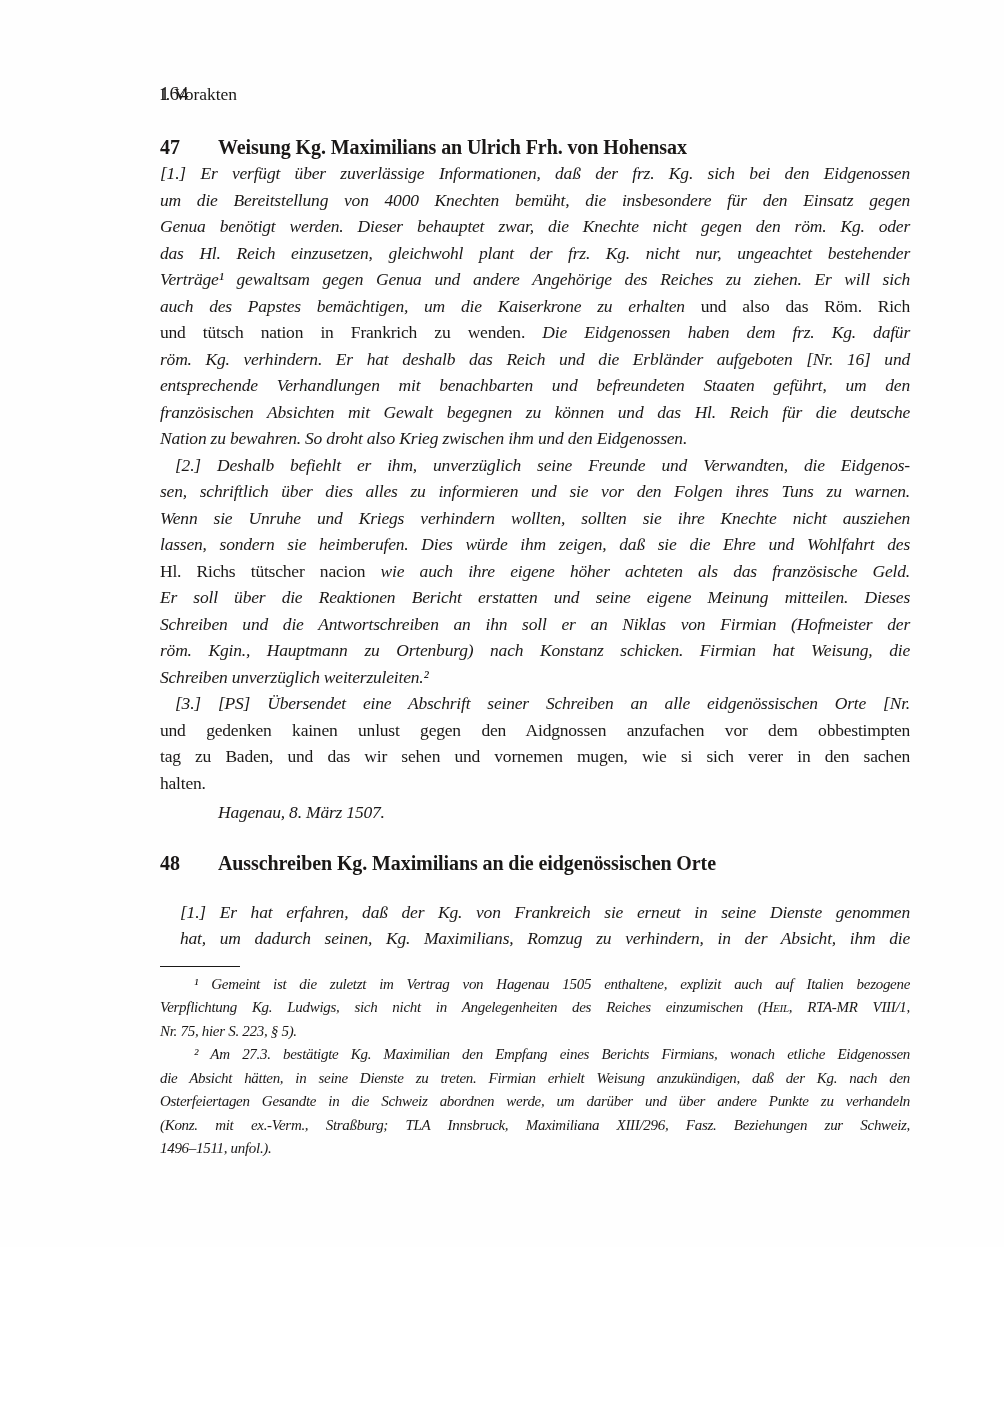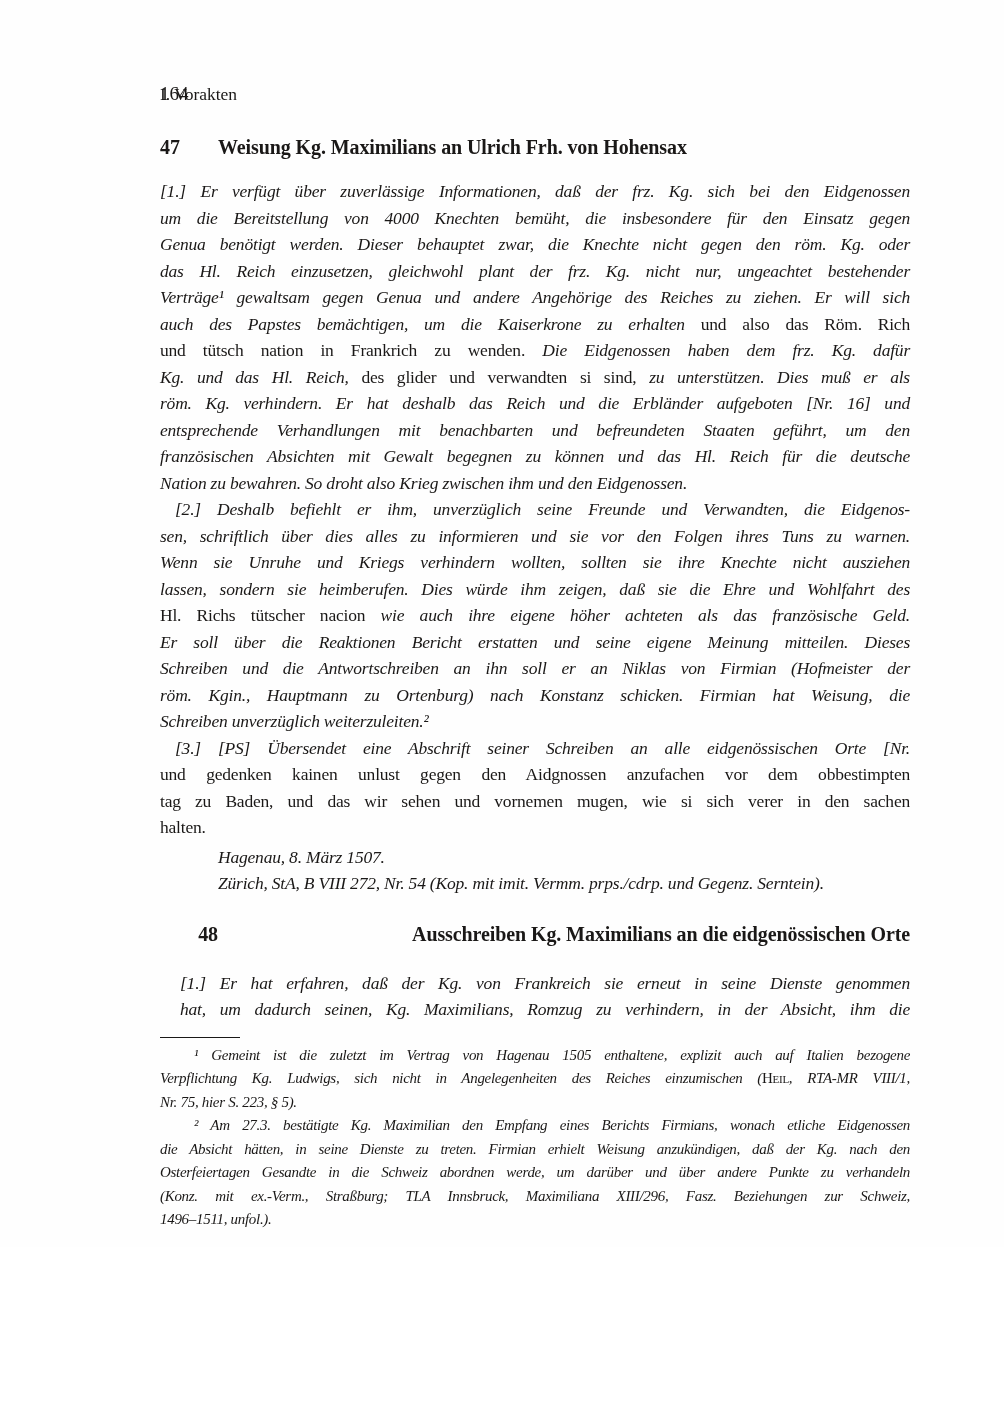--- a/index.html
+++ b/index.html
@@ -28,36 +28,35 @@
   .pagenum { position: absolute; left: 0; top: 0; }
   .runhead { position: absolute; left: 0; right: 0; text-align: left; font-size: 17.5px; }
   .doc-heading {
     display: flex;
     font-weight: bold;
     font-size: 20px;
     line-height: 26px;
     letter-spacing: -0.1px;
   }
   .doc-heading.h47 { margin-top: 28px; }
-  .doc-heading.h48 { margin-top: 24px; text-align: right; }
+  .doc-heading.h48 { margin-top: 24px; }
   .doc-num { width: 58px; flex: 0 0 58px; }
   .doc-title { flex: 1; }
   .doc-body {
-    margin-top: 18px;
     font-size: 17.5px;
     line-height: 26.5px;
     letter-spacing: -0.2px;
   }
   .doc-body.b48 { margin-top: 23px; margin-left: 20px; }
   .tline { text-align: justify; text-align-last: justify; }
   .tline.lastline { text-align-last: left; }
   .doc-body .firstindent { text-indent: 15px; }
   .seg-i { font-style: italic; }
   .seg-r { font-style: normal; }
-  .seg-sc { font-variant: small-caps; }
+  .seg-sc { font-style: italic; font-variant: small-caps; }
   .dateline-block {
     margin-top: 3px;
     margin-left: 58px;
     font-size: 17.5px;
     line-height: 26.5px;
     font-style: italic;
     letter-spacing: -0.2px;
   }
   .fnrule {
     margin-top: 14px;
@@ -91,21 +90,20 @@
 
     <div class="doc-body b47">
         <div class="para">
           <div class="tline"><span class="seg-i">[1.] Er verfügt über zuverlässige Informationen, daß der frz. Kg. sich bei den Eidgenossen</span></div>
           <div class="tline"><span class="seg-i">um die Bereitstellung von 4000 Knechten bemüht, die insbesondere für den Einsatz gegen</span></div>
           <div class="tline"><span class="seg-i">Genua benötigt werden. Dieser behauptet zwar, die Knechte nicht gegen den röm. Kg. oder</span></div>
           <div class="tline"><span class="seg-i">das Hl. Reich einzusetzen, gleichwohl plant der frz. Kg. nicht nur, ungeachtet bestehender</span></div>
           <div class="tline"><span class="seg-i">Verträge¹ gewaltsam gegen Genua und andere Angehörige des Reiches zu ziehen. Er will sich</span></div>
           <div class="tline"><span class="seg-i">auch des Papstes bemächtigen, um die Kaiserkrone zu erhalten </span><span class="seg-r">und also das Röm. Rich</span></div>
           <div class="tline"><span class="seg-r">und tütsch nation in Frankrich zu wenden. </span><span class="seg-i">Die Eidgenossen haben dem frz. Kg. dafür</span></div>
-          <div class="tline"><span class="seg-i">Kg. und das Hl. Reich, </span><span class="seg-r">des glider und verwandten si sind, </span><span class="seg-i">zu unterstützen. Dies muß er als</span></div>
           <div class="tline"><span class="seg-i">röm. Kg. verhindern. Er hat deshalb das Reich und die Erbländer aufgeboten [Nr. 16] und</span></div>
           <div class="tline"><span class="seg-i">entsprechende Verhandlungen mit benachbarten und befreundeten Staaten geführt, um den</span></div>
           <div class="tline"><span class="seg-i">französischen Absichten mit Gewalt begegnen zu können und das Hl. Reich für die deutsche</span></div>
           <div class="tline lastline"><span class="seg-i">Nation zu bewahren. So droht also Krieg zwischen ihm und den Eidgenossen.</span></div>
         </div>
         <div class="para">
           <div class="tline firstindent"><span class="seg-i">[2.] Deshalb befiehlt er ihm, unverzüglich seine Freunde und Verwandten, die Eidgenos-</span></div>
           <div class="tline"><span class="seg-i">sen, schriftlich über dies alles zu informieren und sie vor den Folgen ihres Tuns zu warnen.</span></div>
           <div class="tline"><span class="seg-i">Wenn sie Unruhe und Kriegs verhindern wollten, sollten sie ihre Knechte nicht ausziehen</span></div>
           <div class="tline"><span class="seg-i">lassen, sondern sie heimberufen. Dies würde ihm zeigen, daß sie die Ehre und Wohlfahrt des</span></div>
@@ -118,21 +116,20 @@
         <div class="para">
           <div class="tline firstindent"><span class="seg-i">[3.] [PS] Übersendet eine Abschrift seiner Schreiben an alle eidgenössischen Orte [Nr.</span></div>
           <div class="tline"><span class="seg-r">und gedenken kainen unlust gegen den Aidgnossen anzufachen vor dem obbestimpten</span></div>
           <div class="tline"><span class="seg-r">tag zu Baden, und das wir sehen und vornemen mugen, wie si sich verer in den sachen</span></div>
           <div class="tline lastline"><span class="seg-r">halten.</span></div>
         </div>
       </div>
 
     <div class="dateline-block">
       <div>Hagenau, 8. März 1507.</div>
-      <div>Zürich, StA, B VIII 272, Nr. 54 (Kop. mit imit. Vermm. prps./cdrp. und Gegenz. Serntein).</div>
     </div>
 
     <div class="doc-heading h48">
       <span class="doc-num">48</span>
       <span class="doc-title">Ausschreiben Kg. Maximilians an die eidgenössischen Orte</span>
     </div>
 
     <div class="doc-body b48">
         <div class="para">
           <div class="tline"><span class="seg-i">[1.] Er hat erfahren, daß der Kg. von Frankreich sie erneut in seine Dienste genommen</span></div>

